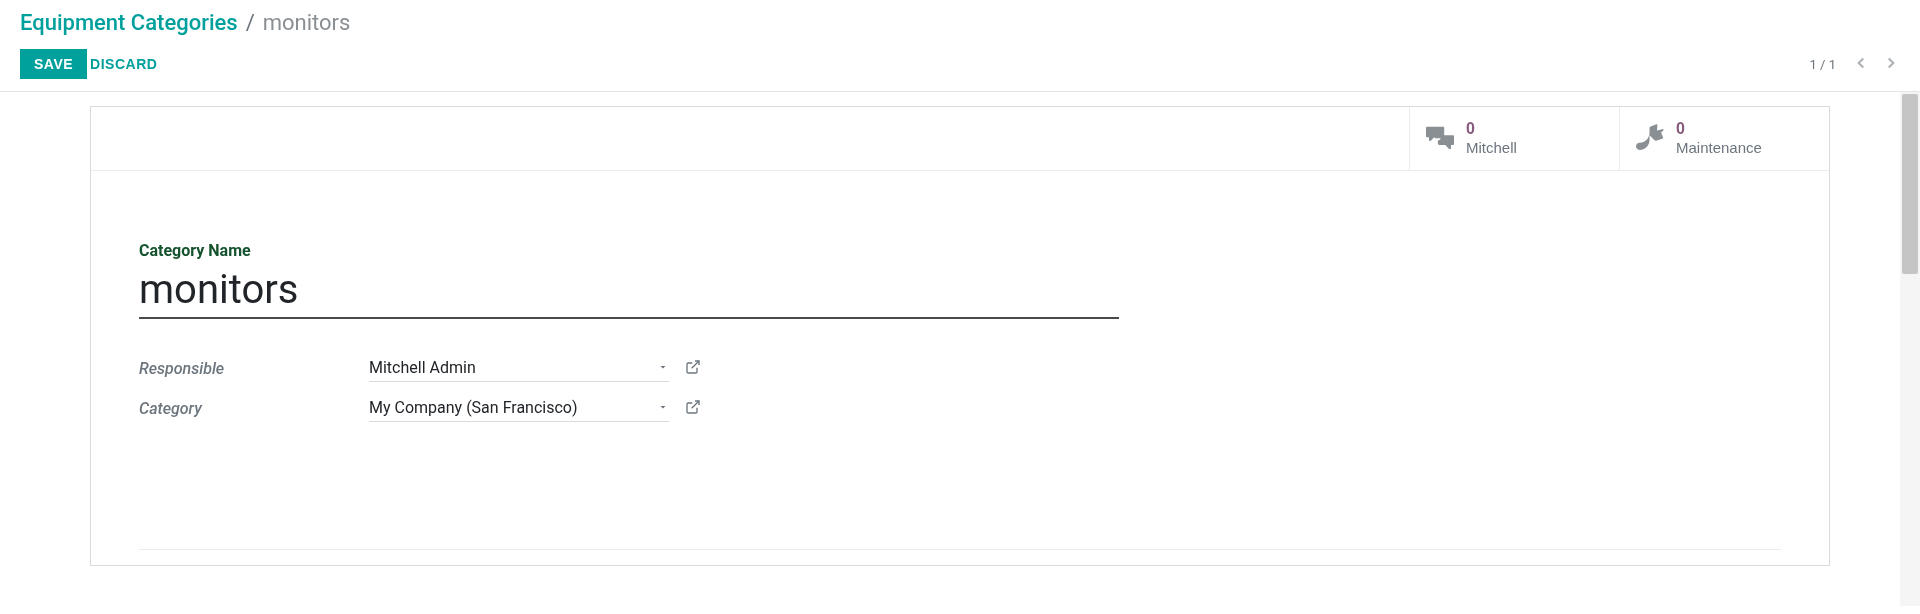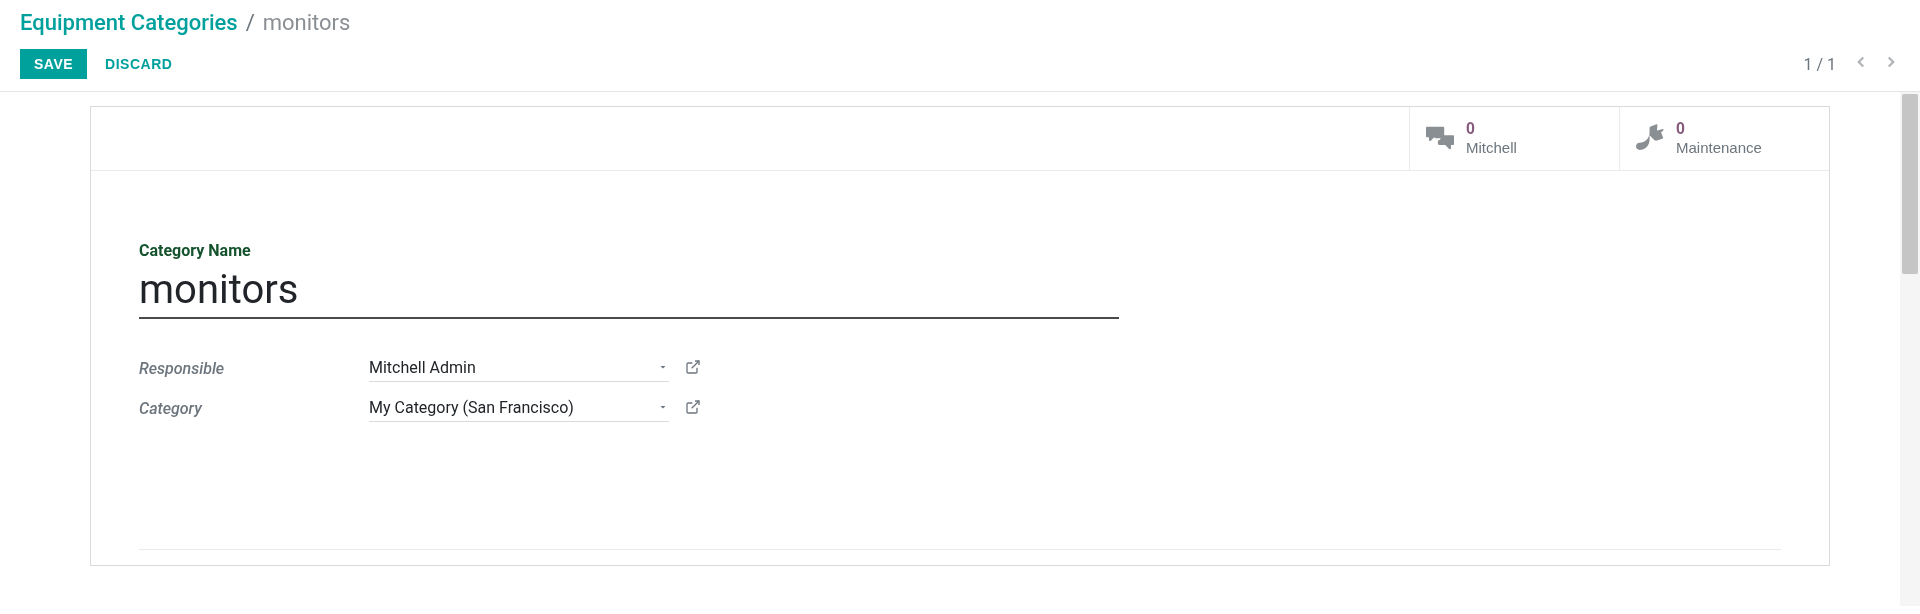--- a/index.html
+++ b/index.html
@@ -41,21 +41,21 @@
     }
     
     .actions-row {
       display: flex;
       align-items: center;
       justify-content: space-between;
     }
     .actions-left {
       display: flex;
       align-items: center;
-      gap: 18px;
+      gap: 3px;
     }
     .btn-primary {
       background-color: #00a09d;
       color: #ffffff;
       border: none;
       padding: 7px 14px;
       font-size: 14px;
       font-weight: 600;
       letter-spacing: 0.5px;
       cursor: pointer;
@@ -70,21 +70,21 @@
       letter-spacing: 0.5px;
       cursor: pointer;
       text-transform: uppercase;
     }
     
     .pager {
       display: flex;
       align-items: center;
       gap: 16px;
       color: #6c757d;
-      font-size: 16px;
+      font-size: 13px;
     }
     .pager-arrows {
       display: flex;
       gap: 12px;
     }
     .pager-arrow {
       color: #b0b4b8;
       cursor: pointer;
       width: 18px;
       height: 18px;
@@ -318,21 +318,21 @@
                     </svg>
               </span>
             </div>
           </td>
         </tr>
         <tr>
           <td class="row-label">Category</td>
           <td>
             <div class="select-wrap">
               <div class="select-input">
-                <span>My Category (San Francisco)</span>
+                <span>My Company (San Francisco)</span>
                 <svg class="caret-down" viewBox="0 0 24 24" fill="currentColor">
                       <path d="M7 10l5 5 5-5z"></path>
                     </svg>
               </div>
               <span>
                 <svg class="ext-link" viewBox="0 0 24 24" fill="none" stroke="currentColor" stroke-width="2">
                       <path d="M18 13v6a2 2 0 0 1-2 2H5a2 2 0 0 1-2-2V8a2 2 0 0 1 2-2h6"></path>
                       <polyline points="15 3 21 3 21 9"></polyline>
                       <line x1="10" y1="14" x2="21" y2="3"></line>
                     </svg>

